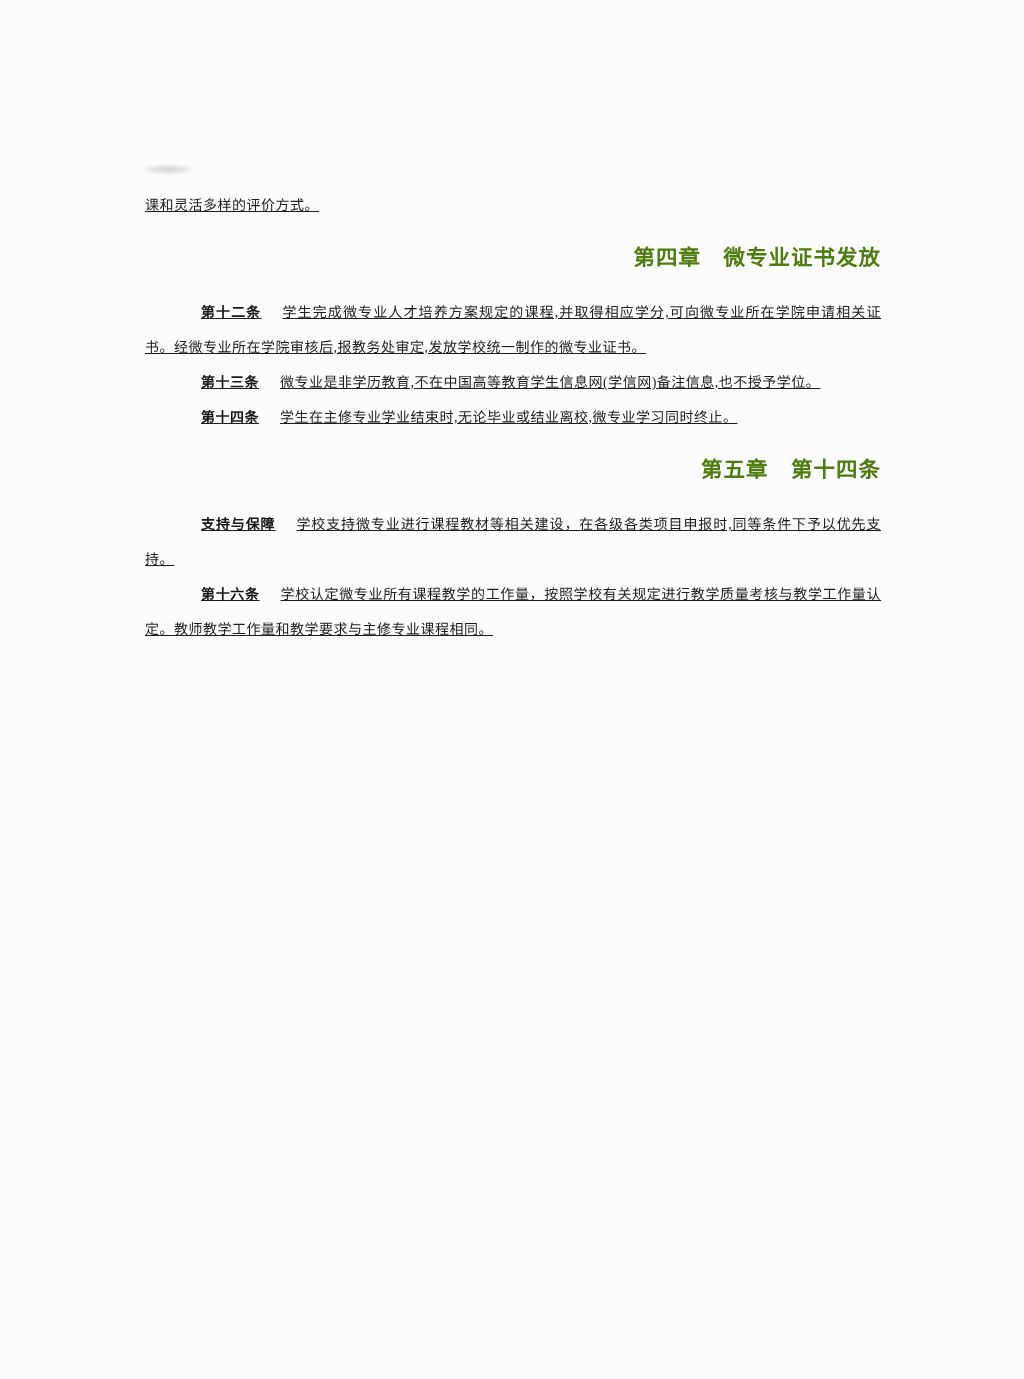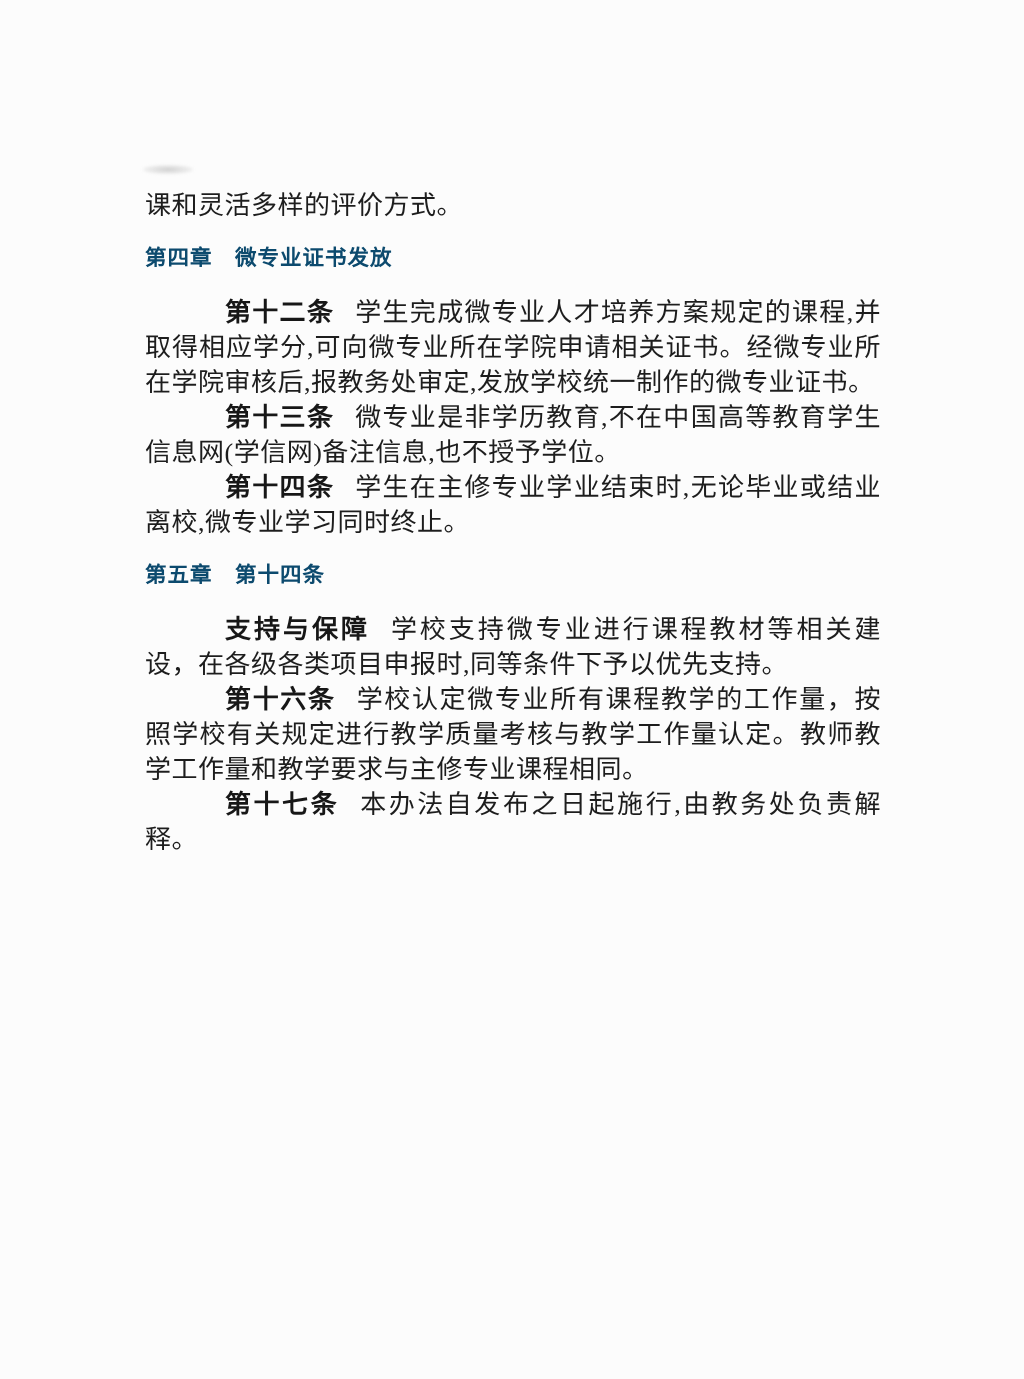--- a/index.html
+++ b/index.html
@@ -28,40 +28,41 @@
     filter: blur(1.5px);
   }
   .content {
     position: absolute;
     left: 145px;
     top: 188px;
     width: 736px;
   }
   .para {
     margin: 0;
-    font-size: 26px;
+    font-size: 14px;
     line-height: 35px;
     text-align: justify;
     text-justify: inter-ideograph;
     text-indent: 2em;
     letter-spacing: 0.5px;
+    text-decoration: underline;
   }
   .para.continuation {
     text-indent: 0;
   }
   .chapter-heading {
     margin: 18px 0 19px 0;
     font-family: "Liberation Sans", "DejaVu Sans", sans-serif;
     font-weight: 700;
     font-size: 21.5px;
     line-height: 35px;
-    text-align: left;
+    text-align: right;
     text-indent: 0;
     letter-spacing: 1px;
-    color: #0c4a6e;
+    color: #4d7c0f;
   }
   .article-label {
     font-family: "Liberation Sans", "DejaVu Sans", sans-serif;
     font-weight: 700;
     color: #171717;
     margin-right: 21px;
     margin-left: 28px;
   }
 </style>
 </head>
@@ -83,16 +84,15 @@
 
     <p class="para"><span class="article-label">第十四条</span><span>学生在主修专业学业结束时,无论毕业或结业离校,微专业学习同时终止。</span></p>
 
     <h2 class="chapter-heading">第五章　第十四条</h2>
 
     <p class="para"><span class="article-label">支持与保障</span><span>学校支持微专业进行课程教材等相关建设，在各级各类项目申报时,同等条件下予以优先支持。</span></p>
 
     <p class="para"><span class="article-label">第十六条</span><span>学校认定微专业所有课程教学的工作量，按照学校有关规定进行教学质量考核与教学工作量认定。教师教学工作量和教学要求与主修专业课程相同。</span></p>
 
 
-    <p class="para"><span class="article-label">第十七条</span><span>本办法自发布之日起施行,由教务处负责解释。</span></p>
 
   </div>
 </div>
 
 </body></html>

